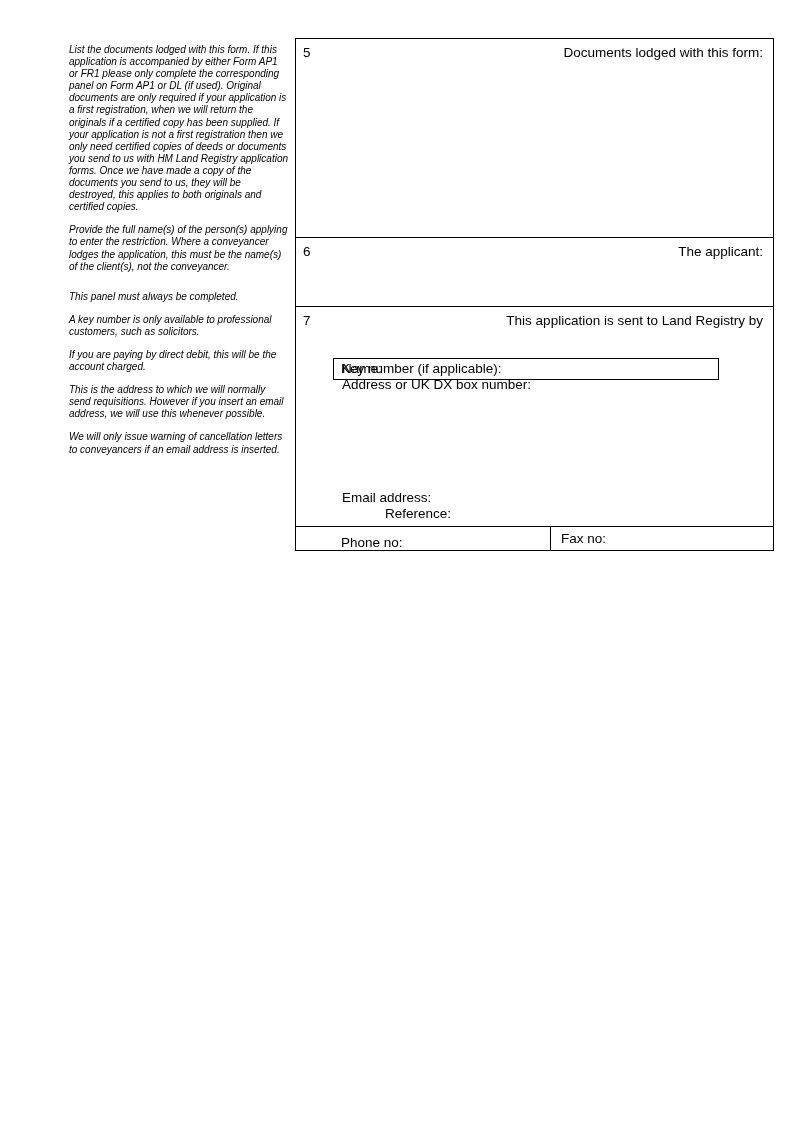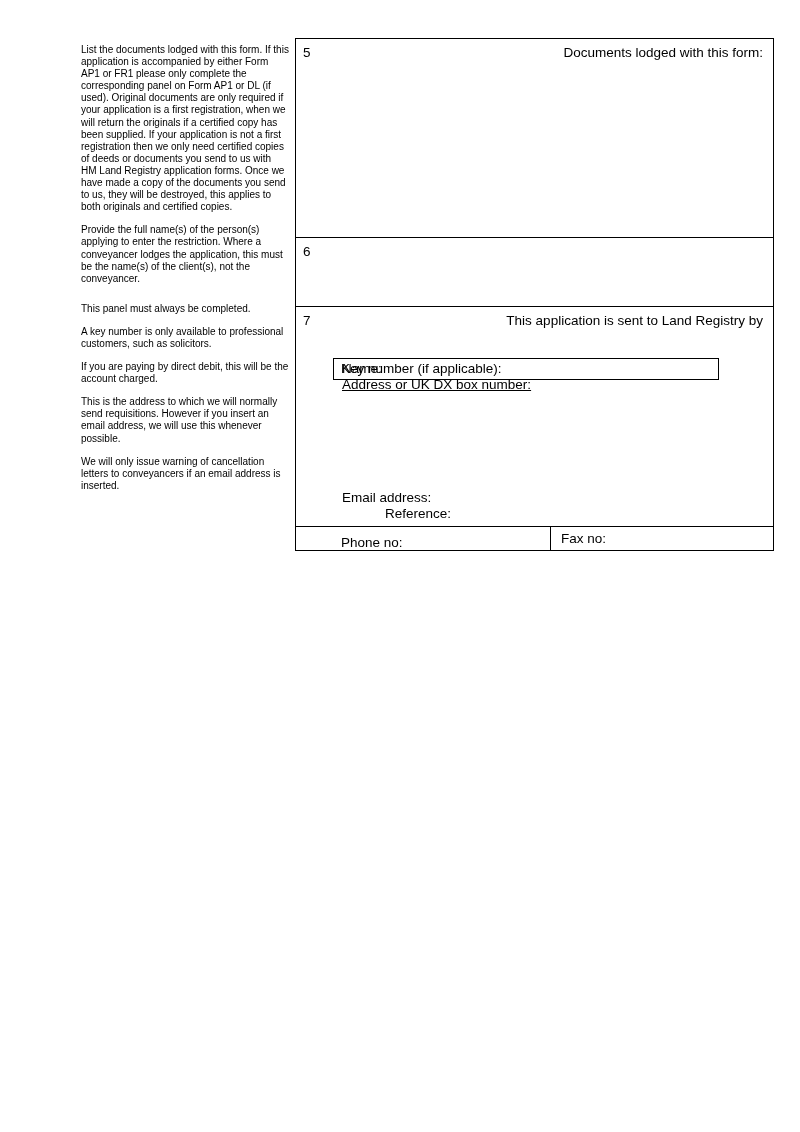--- a/index.html
+++ b/index.html
@@ -16,21 +16,21 @@
 
   
   .notes {
     position: absolute;
     left: 65px;
     top: 44px;
     width: 224px;
     font-size: 10px;
     line-height: 12.1px;
   }
-  .note { margin: 0 0 11px 16px; }
+  .note { margin: 0 0 11px 4px; font-style: italic; }
   .note-gap { margin-top: 18px; }
 
   
   .form-col {
     position: absolute;
     left: 295px;
     top: 38px;
     width: 479px;
     font-size: 13.5px;
   }
@@ -77,21 +77,21 @@
 
   .p7-line {
     position: absolute;
     left: 46px;
     right: 10px;
     display: flex;
     line-height: 16px;
     justify-content: space-between;
   }
   .line-name { top: 54px; }
-  .line-address { top: 70px; text-decoration: underline; }
+  .line-address { top: 70px; }
   .line-email { top: 183px; }
   .line-reference { top: 199px; margin-left: 43px; }
   .p7-label { flex: 0 0 auto; }
   .p7-field { flex: 1; }
 
   .address-field {
     position: absolute;
     left: 46px;
     right: 10px;
     top: 88px;
@@ -143,20 +143,21 @@
       <div class="panel-head">
         <span class="panel-num">5</span>
         <span class="panel-title">Documents lodged with this form:</span>
       </div>
       <div class="panel-fill"></div>
     </section>
 
     <section class="panel panel-6">
       <div class="panel-head">
         <span class="panel-num">6</span>
+        <span class="panel-title">The applicant:</span>
       </div>
       <div class="panel-fill"></div>
     </section>
 
     <section class="panel panel-7">
       <div class="panel-head">
         <span class="panel-num">7</span>
         <span class="panel-title">This application is sent to Land Registry by</span>
       </div>
 

